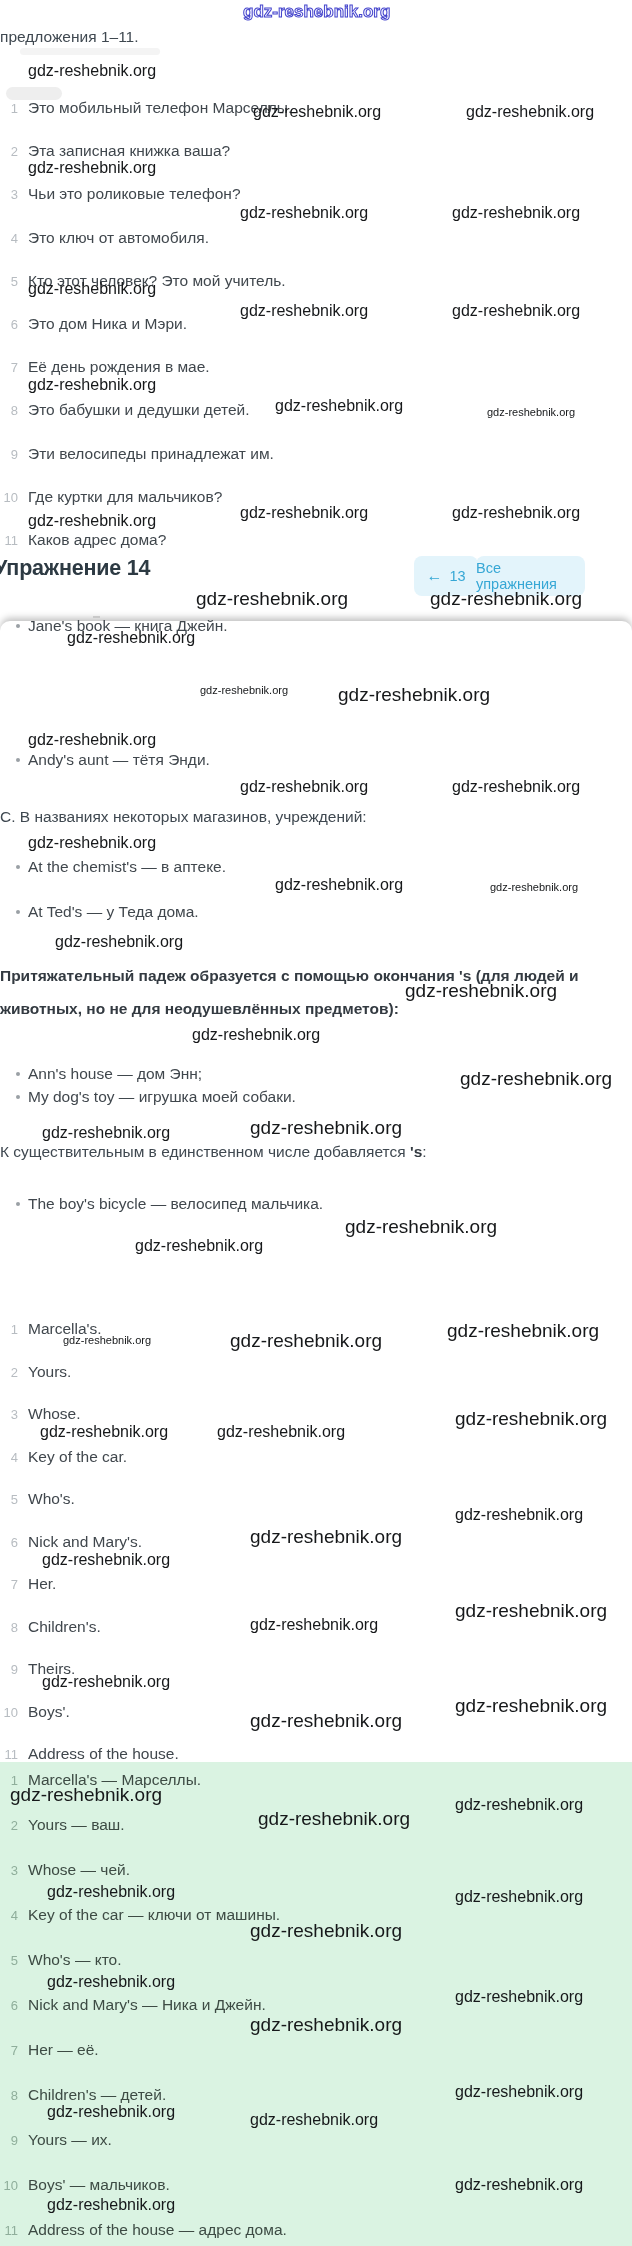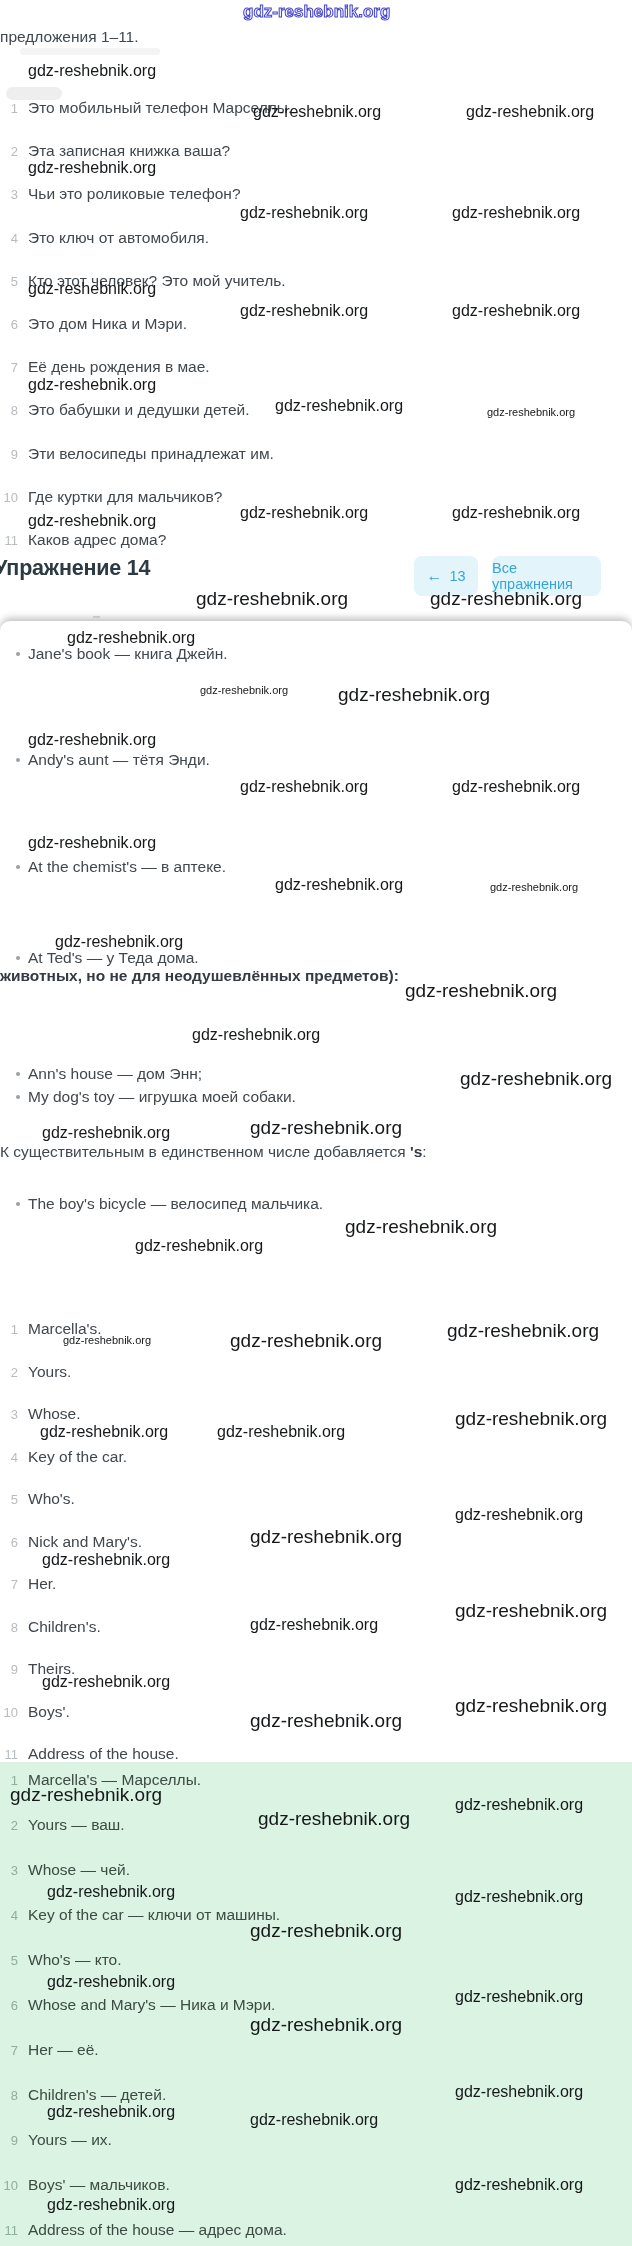--- a/index.html
+++ b/index.html
@@ -39,21 +39,21 @@
   #translation-list .txt{color:#3d4b44;}
 
   
   .ex-title{position:absolute;left:-6px;top:556px;font-size:21.5px;font-weight:700;
             color:#2d3a43;letter-spacing:-0.2px;}
   .btn{position:absolute;top:556px;height:40px;border-radius:8px;background:#e3f4fb;
        display:flex;align-items:center;justify-content:center;color:#36a7d5;
        font-size:14.5px;cursor:pointer;box-sizing:border-box;}
   .btn-prev{left:414px;width:64px;gap:7px;}
   .btn-prev .arrow{font-size:16px;line-height:1;}
-  .btn-all{left:492px;width:109px;}
+  .btn-all{left:476px;width:109px;}
 
   
   .card{position:absolute;left:0;top:621px;width:632px;height:1625px;background:#ffffff;
         border-radius:10px 10px 0 0;box-shadow:0 -4px 7px -1px rgba(0,0,0,0.25);z-index:1;}
   .green-bg{position:absolute;left:0;top:1762px;width:632px;height:484px;
             background:#daf3e2;z-index:1;}
 
   
   .para{position:absolute;left:0;font-size:15.5px;color:#3f4850;z-index:2;white-space:nowrap;}
   .bullet{position:absolute;z-index:2;}
@@ -198,43 +198,45 @@
     <span>13</span>
   </div>
   <div class="btn btn-all">
     <span>Все упражнения</span>
   </div>
 
   <div class="dash-artifact"></div>
   <div class="card"></div>
   <div class="green-bg"></div>
 
-  <div class="bullet" style="top:645px">
+  <div class="bullet" style="top:617px">
     <span class="dot"></span>
     <span class="btxt">Jane's book — книга Джейн.</span>
   </div>
 
 
   <div class="bullet" style="top:751px">
     <span class="dot"></span>
     <span class="btxt">Andy's aunt — тётя Энди.</span>
   </div>
 
+  <div class="para" style="top:808px">C. В названиях некоторых магазинов, учреждений:</div>
 
   <div class="bullet" style="top:858px">
     <span class="dot"></span>
     <span class="btxt">At the chemist's — в аптеке.</span>
   </div>
 
-  <div class="bullet" style="top:949px">
+  <div class="bullet" style="top:903px">
     <span class="dot"></span>
     <span class="btxt">At Ted's — у Теда дома.</span>
   </div>
 
   <div class="para p-bold" style="top:959px">
+    <span>Притяжательный падеж образуется с помощью окончания 's (для людей и</span>
     <span>животных, но не для неодушевлённых предметов):</span>
   </div>
 
   <div class="bullet" style="top:1065px">
     <span class="dot"></span>
     <span class="btxt">Ann's house — дом Энн;</span>
   </div>
 
   <div class="bullet" style="top:1088px">
     <span class="dot"></span>
@@ -313,21 +315,21 @@
       <div class="row">
         <span class="num">4</span>
         <span class="txt">Key of the car — ключи от машины.</span>
       </div>
       <div class="row">
         <span class="num">5</span>
         <span class="txt">Who's — кто.</span>
       </div>
       <div class="row">
         <span class="num">6</span>
-        <span class="txt">Whose and Mary's — Ника и Мэри.</span>
+        <span class="txt">Nick and Mary's — Ника и Джейн.</span>
       </div>
       <div class="row">
         <span class="num">7</span>
         <span class="txt">Her — её.</span>
       </div>
       <div class="row">
         <span class="num">8</span>
         <span class="txt">Children's — детей.</span>
       </div>
       <div class="row">

